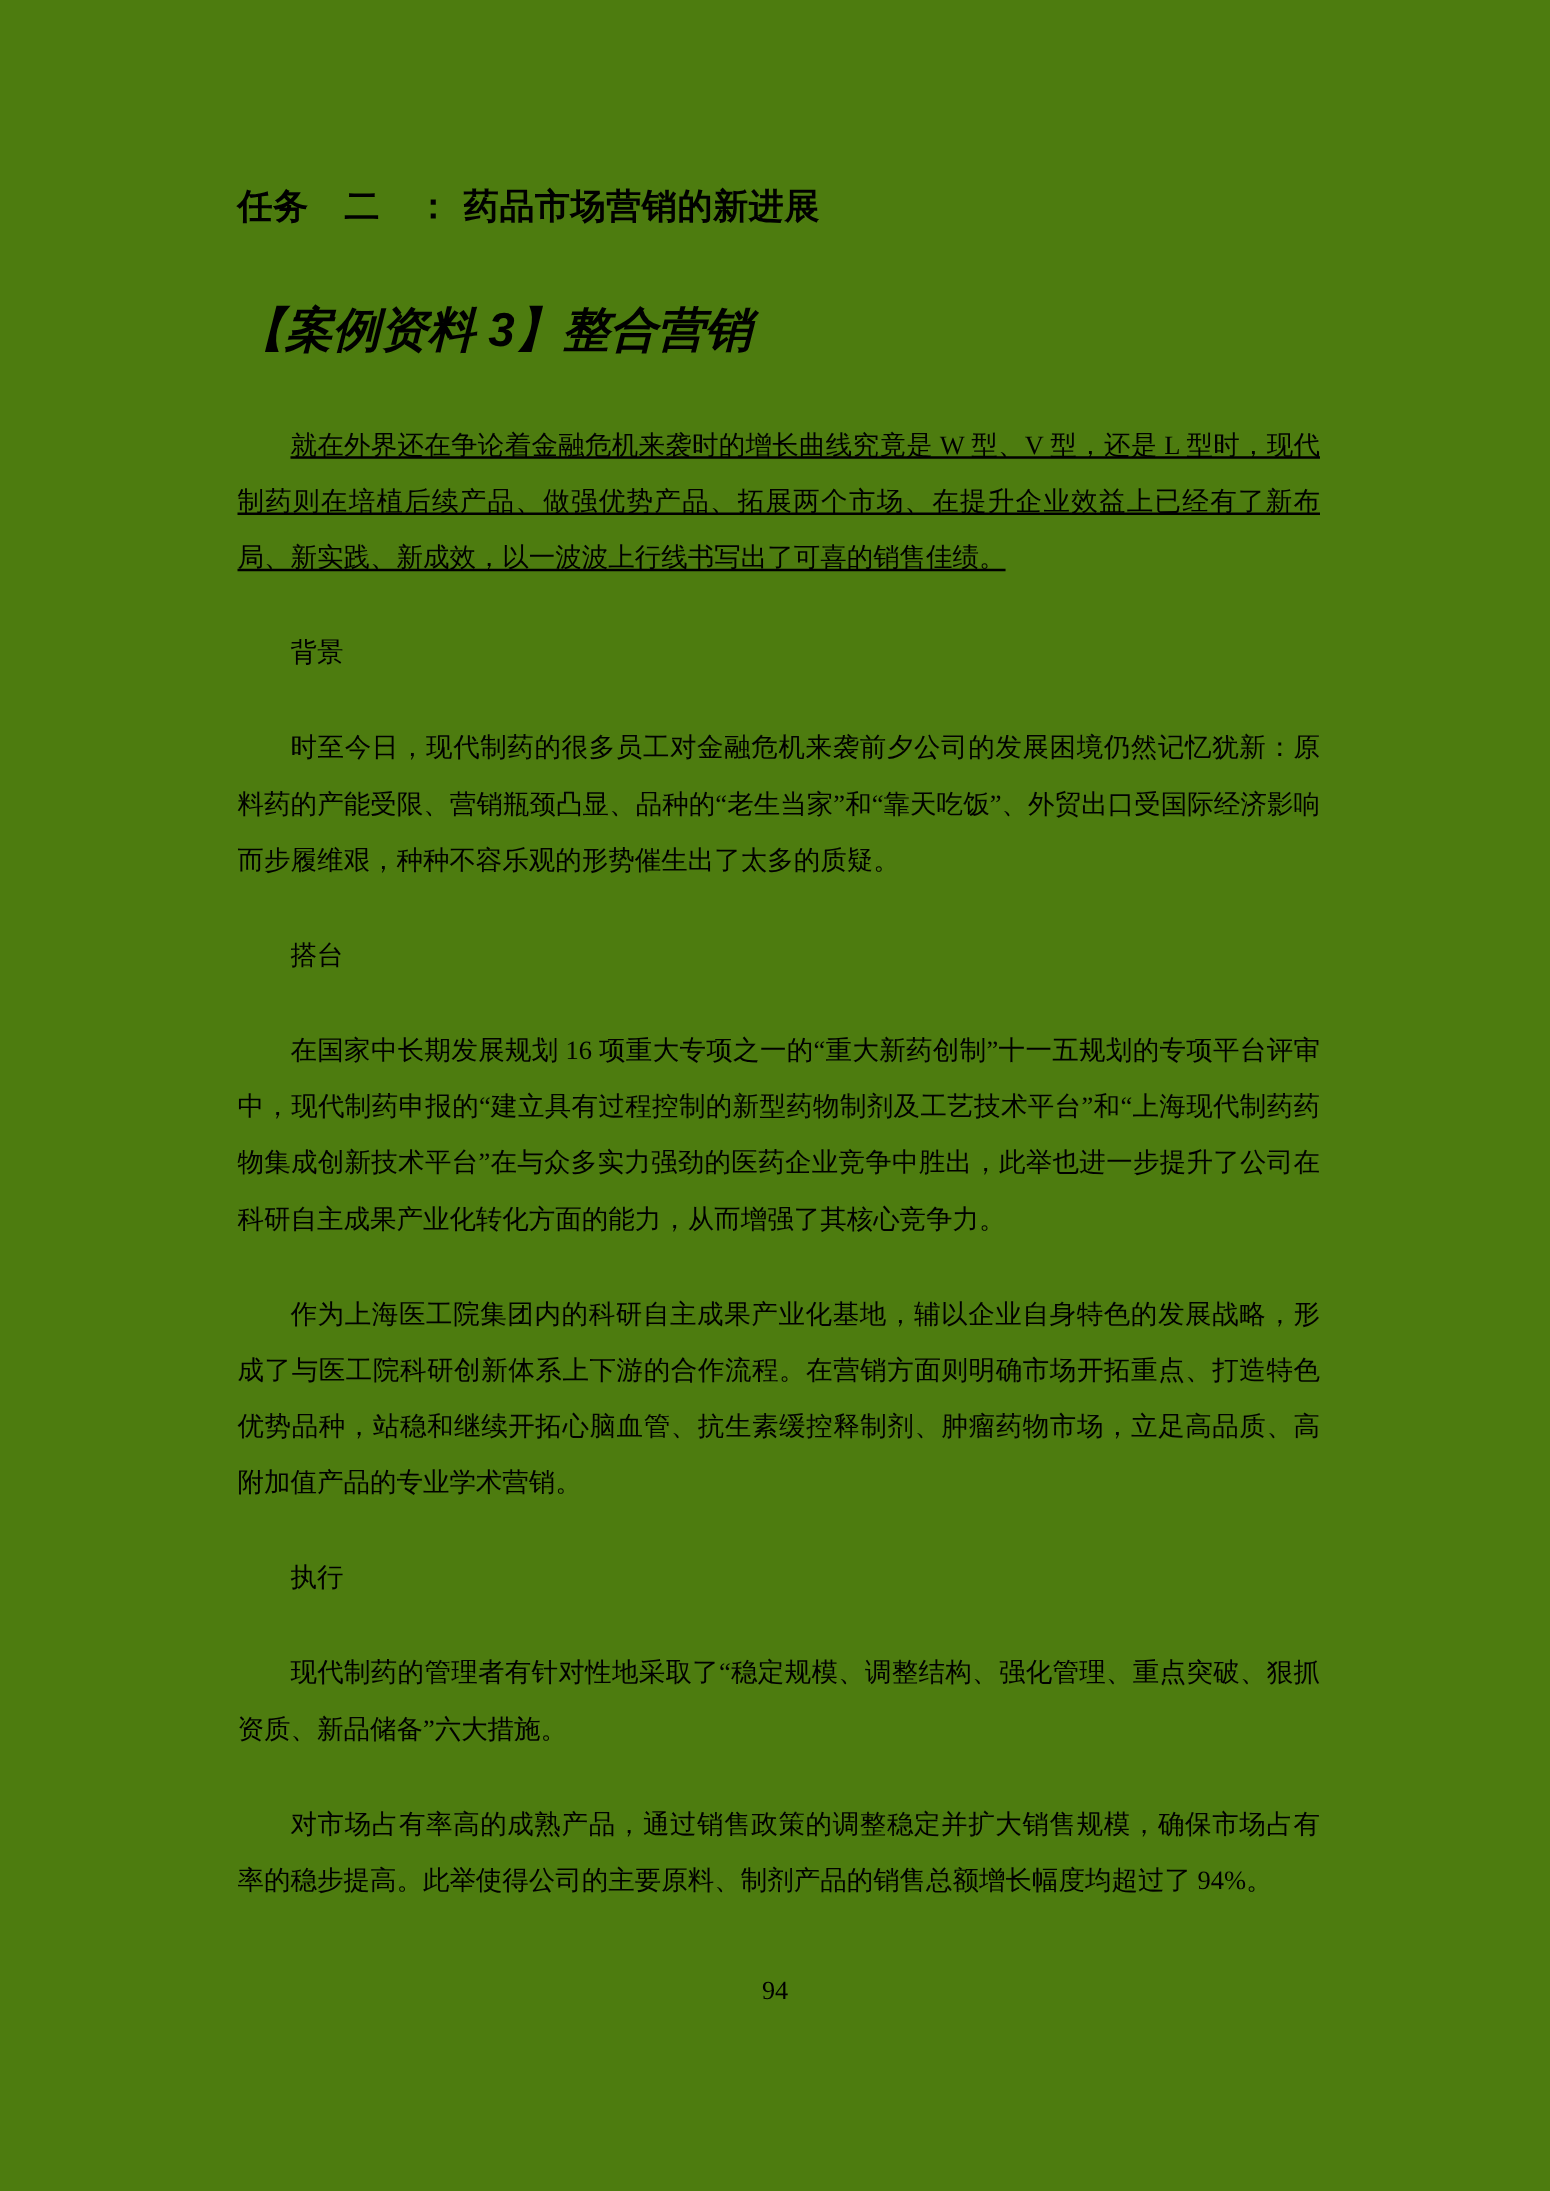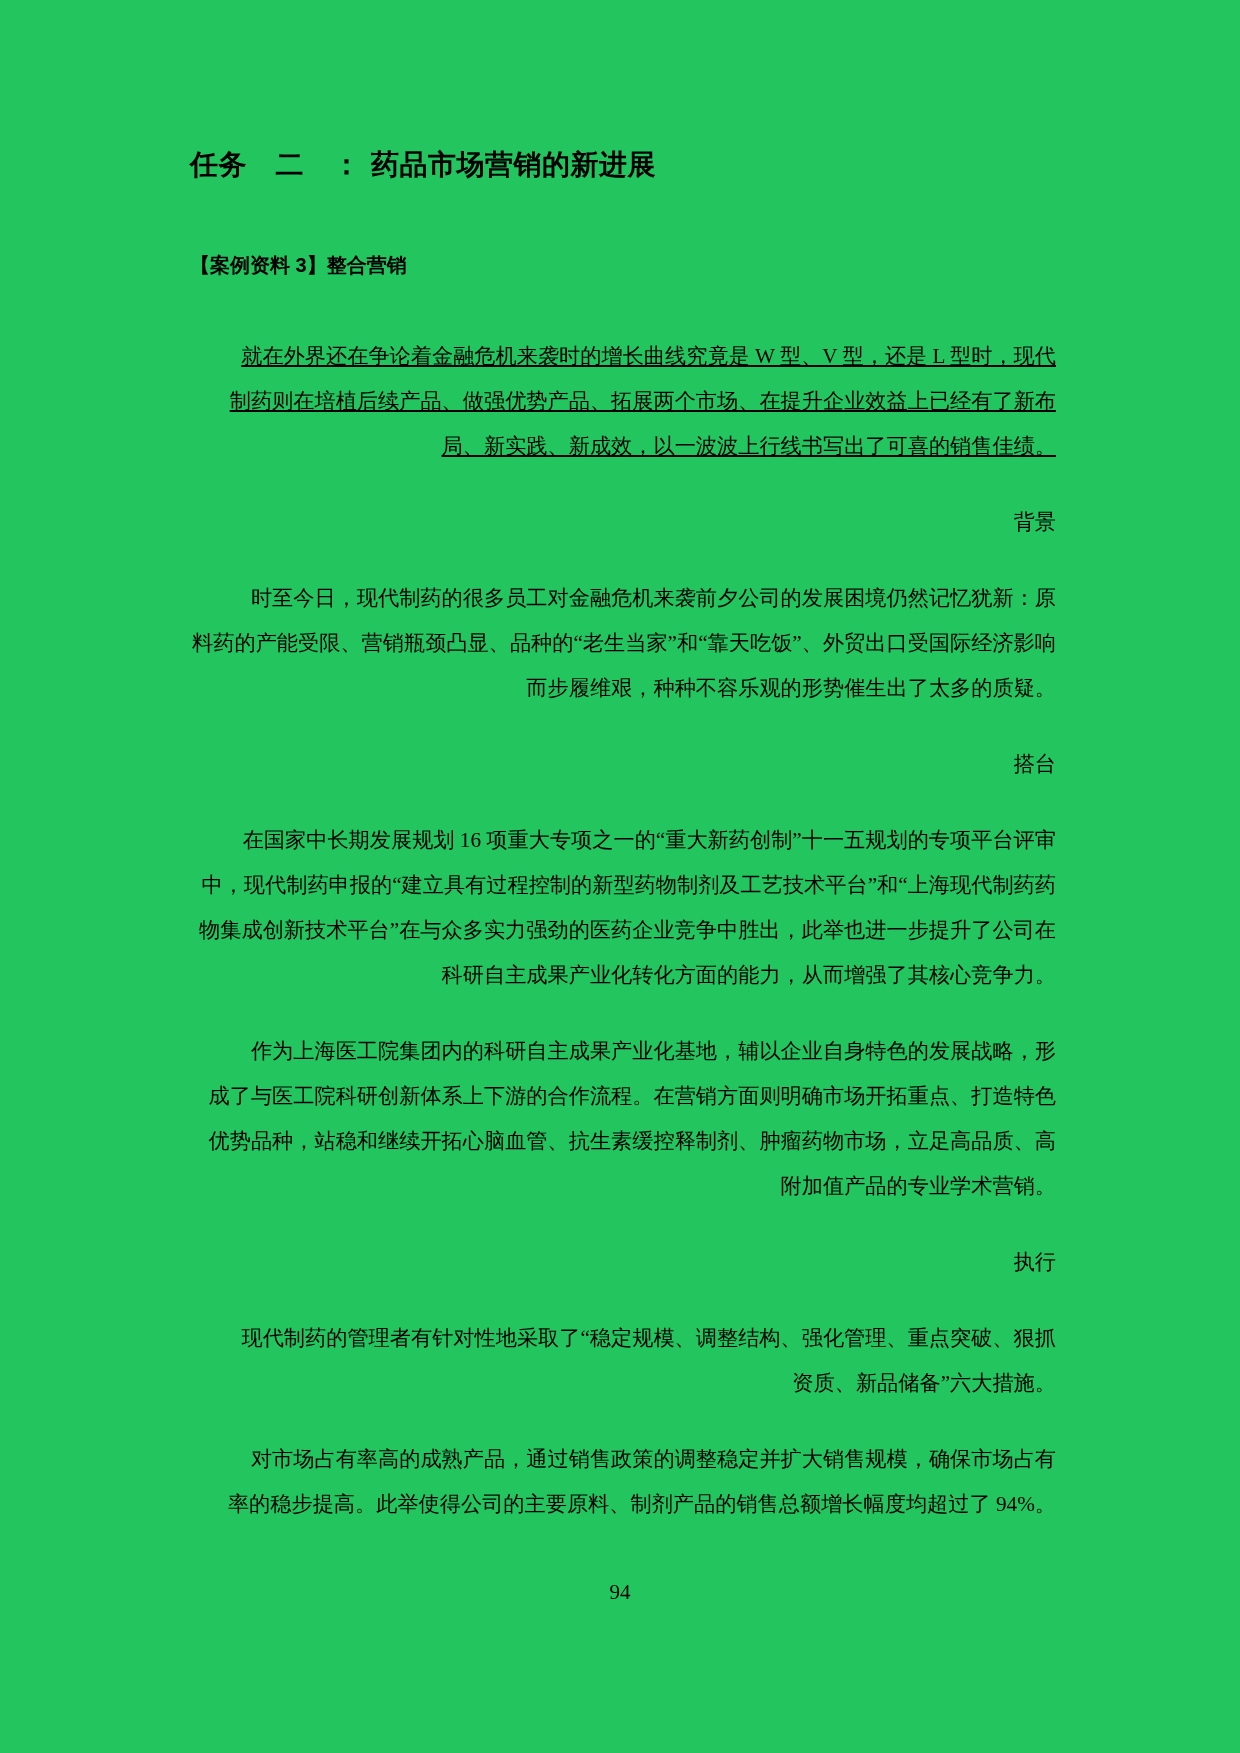--- a/index.html
+++ b/index.html
@@ -1,21 +1,21 @@
 <!DOCTYPE html>
 <html><head>
 <meta charset="utf-8">
 <style>
   html, body { margin: 0; padding: 0; background: #e8e8e8; }
   .page {
     position: relative;
     width: 1240px;
     height: 1753px;
     margin: 0 auto;
-    background: #22c55e;
+    background: #4d7c0f;
     color: #000000;
     font-family: "Liberation Serif", "DejaVu Serif", serif;
     overflow: hidden;
   }
   .content {
     position: absolute;
     left: 190px;
     top: 150px;
     width: 866px;
   }
@@ -26,24 +26,25 @@
     font-size: 28px;
     line-height: 30px;
     letter-spacing: 0.5px;
     white-space: nowrap;
   }
   .doc-title .title-text { margin-left: 10px; }
   .doc-subtitle {
     margin: 67px 0 0 0;
     font-family: "Liberation Sans", "DejaVu Sans", sans-serif;
     font-weight: bold;
-    font-size: 20px;
+    font-size: 38px;
     line-height: 36px;
+    font-style: italic;
   }
-  .blocks > p { margin: 31px 0 0 0; text-align: right; }
+  .blocks > p { margin: 31px 0 0 0; }
   .blocks > p:first-child { margin-top: 51px; text-decoration: underline; }
   .block-paragraph {
     font-size: 21.2px;
     line-height: 45px;
     text-align: justify;
     text-indent: 2em;
   }
   .block-heading {
     font-size: 21.2px;
     line-height: 45px;

